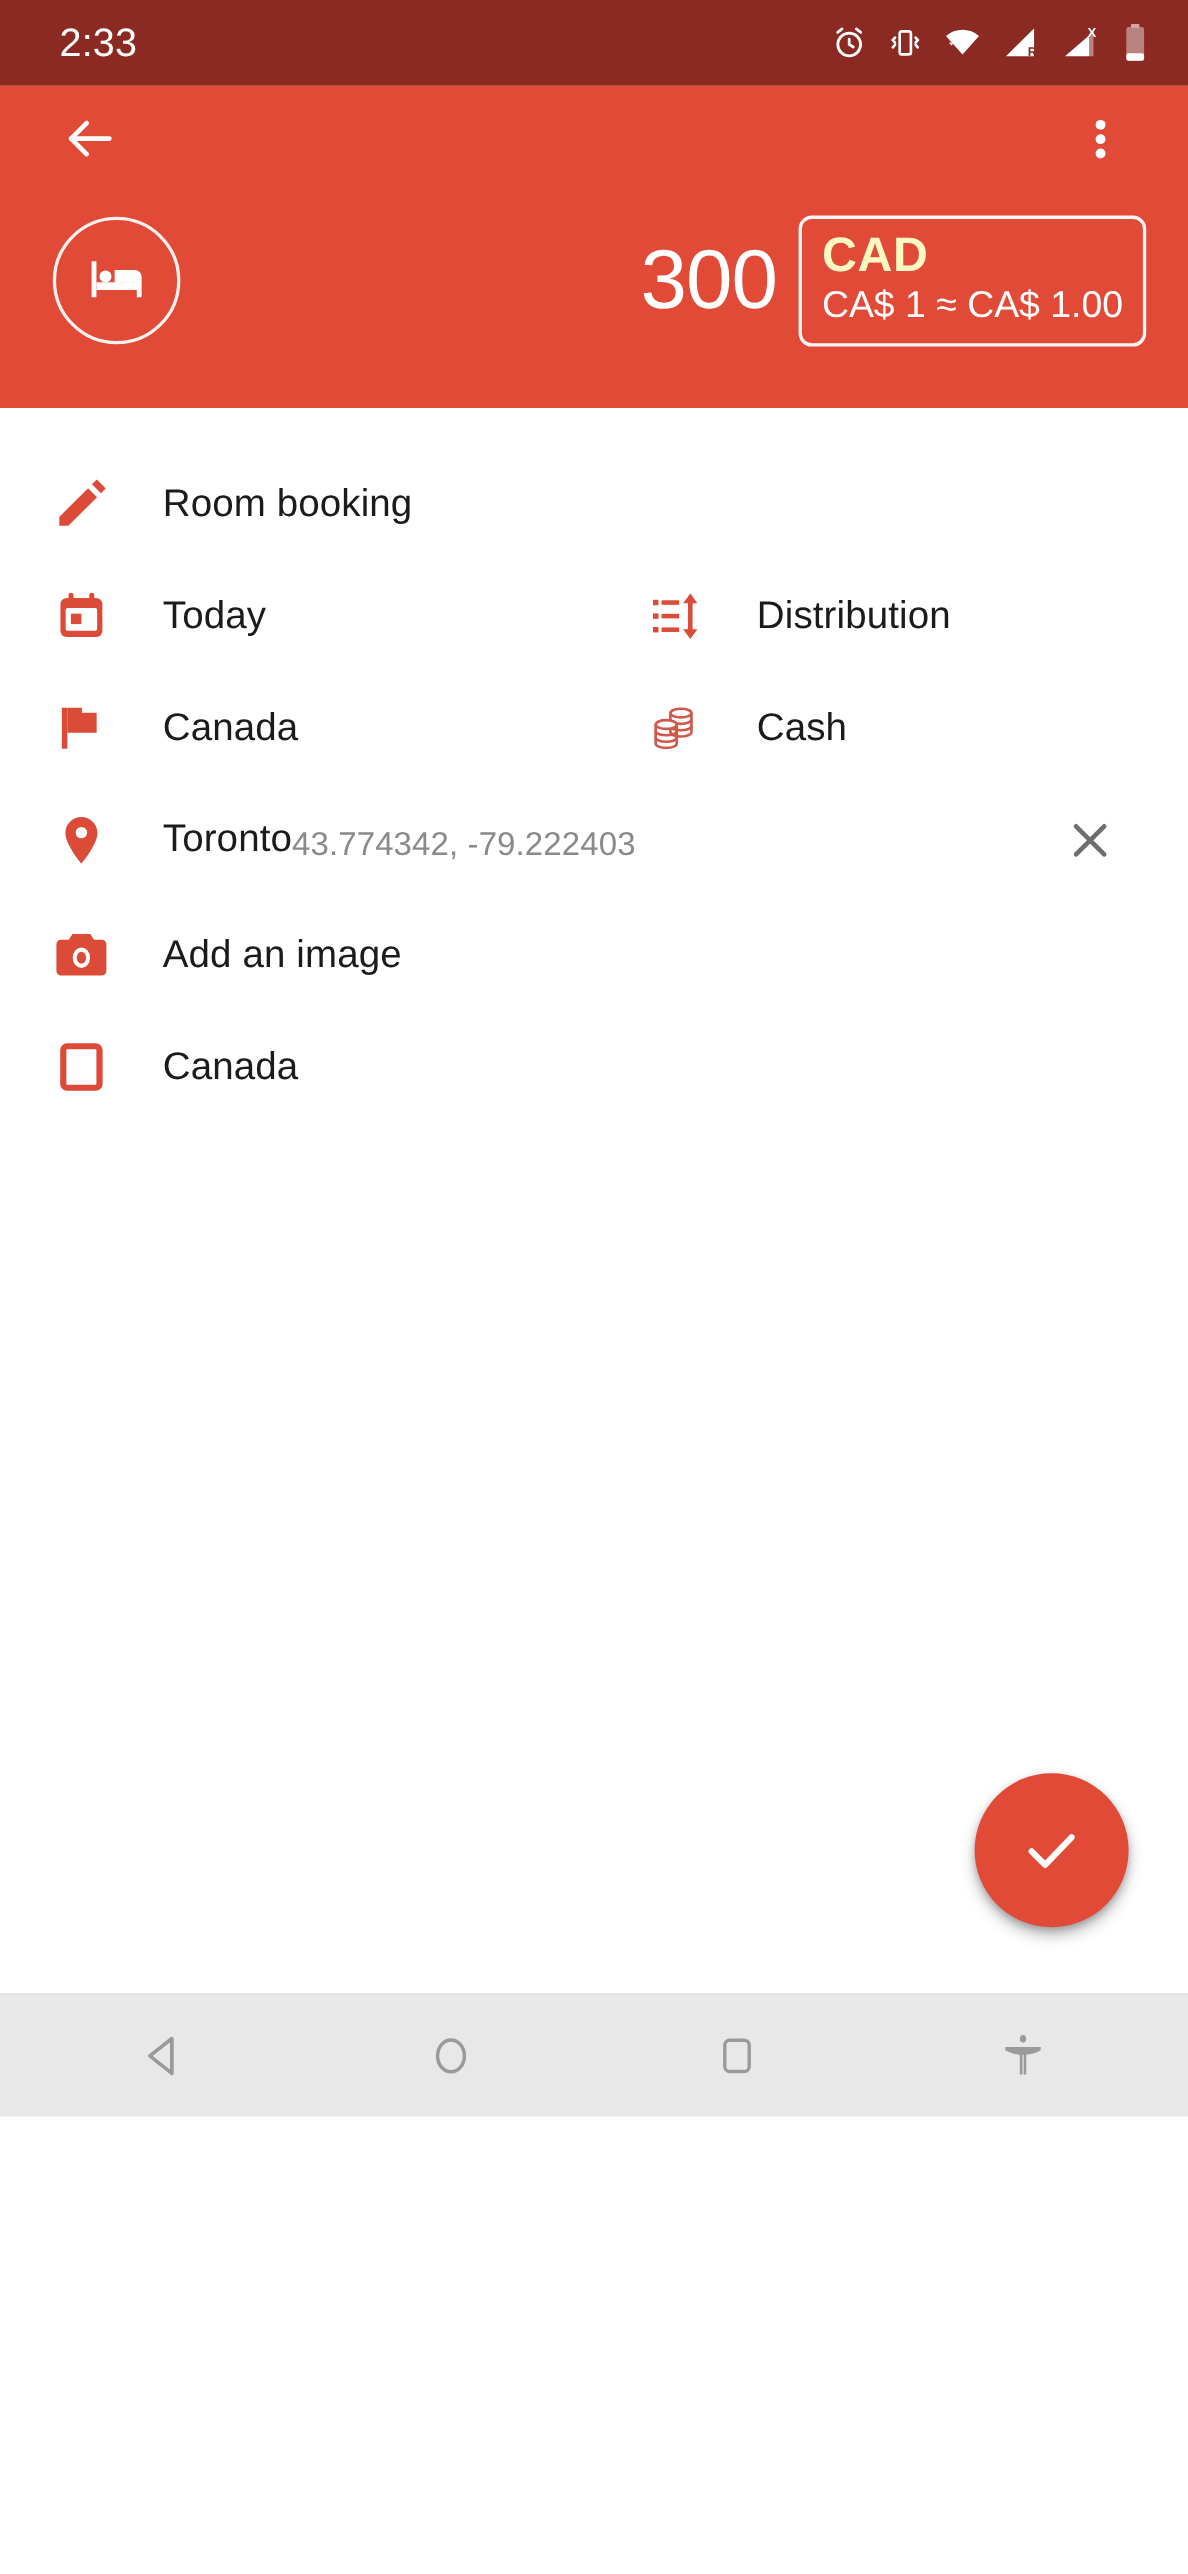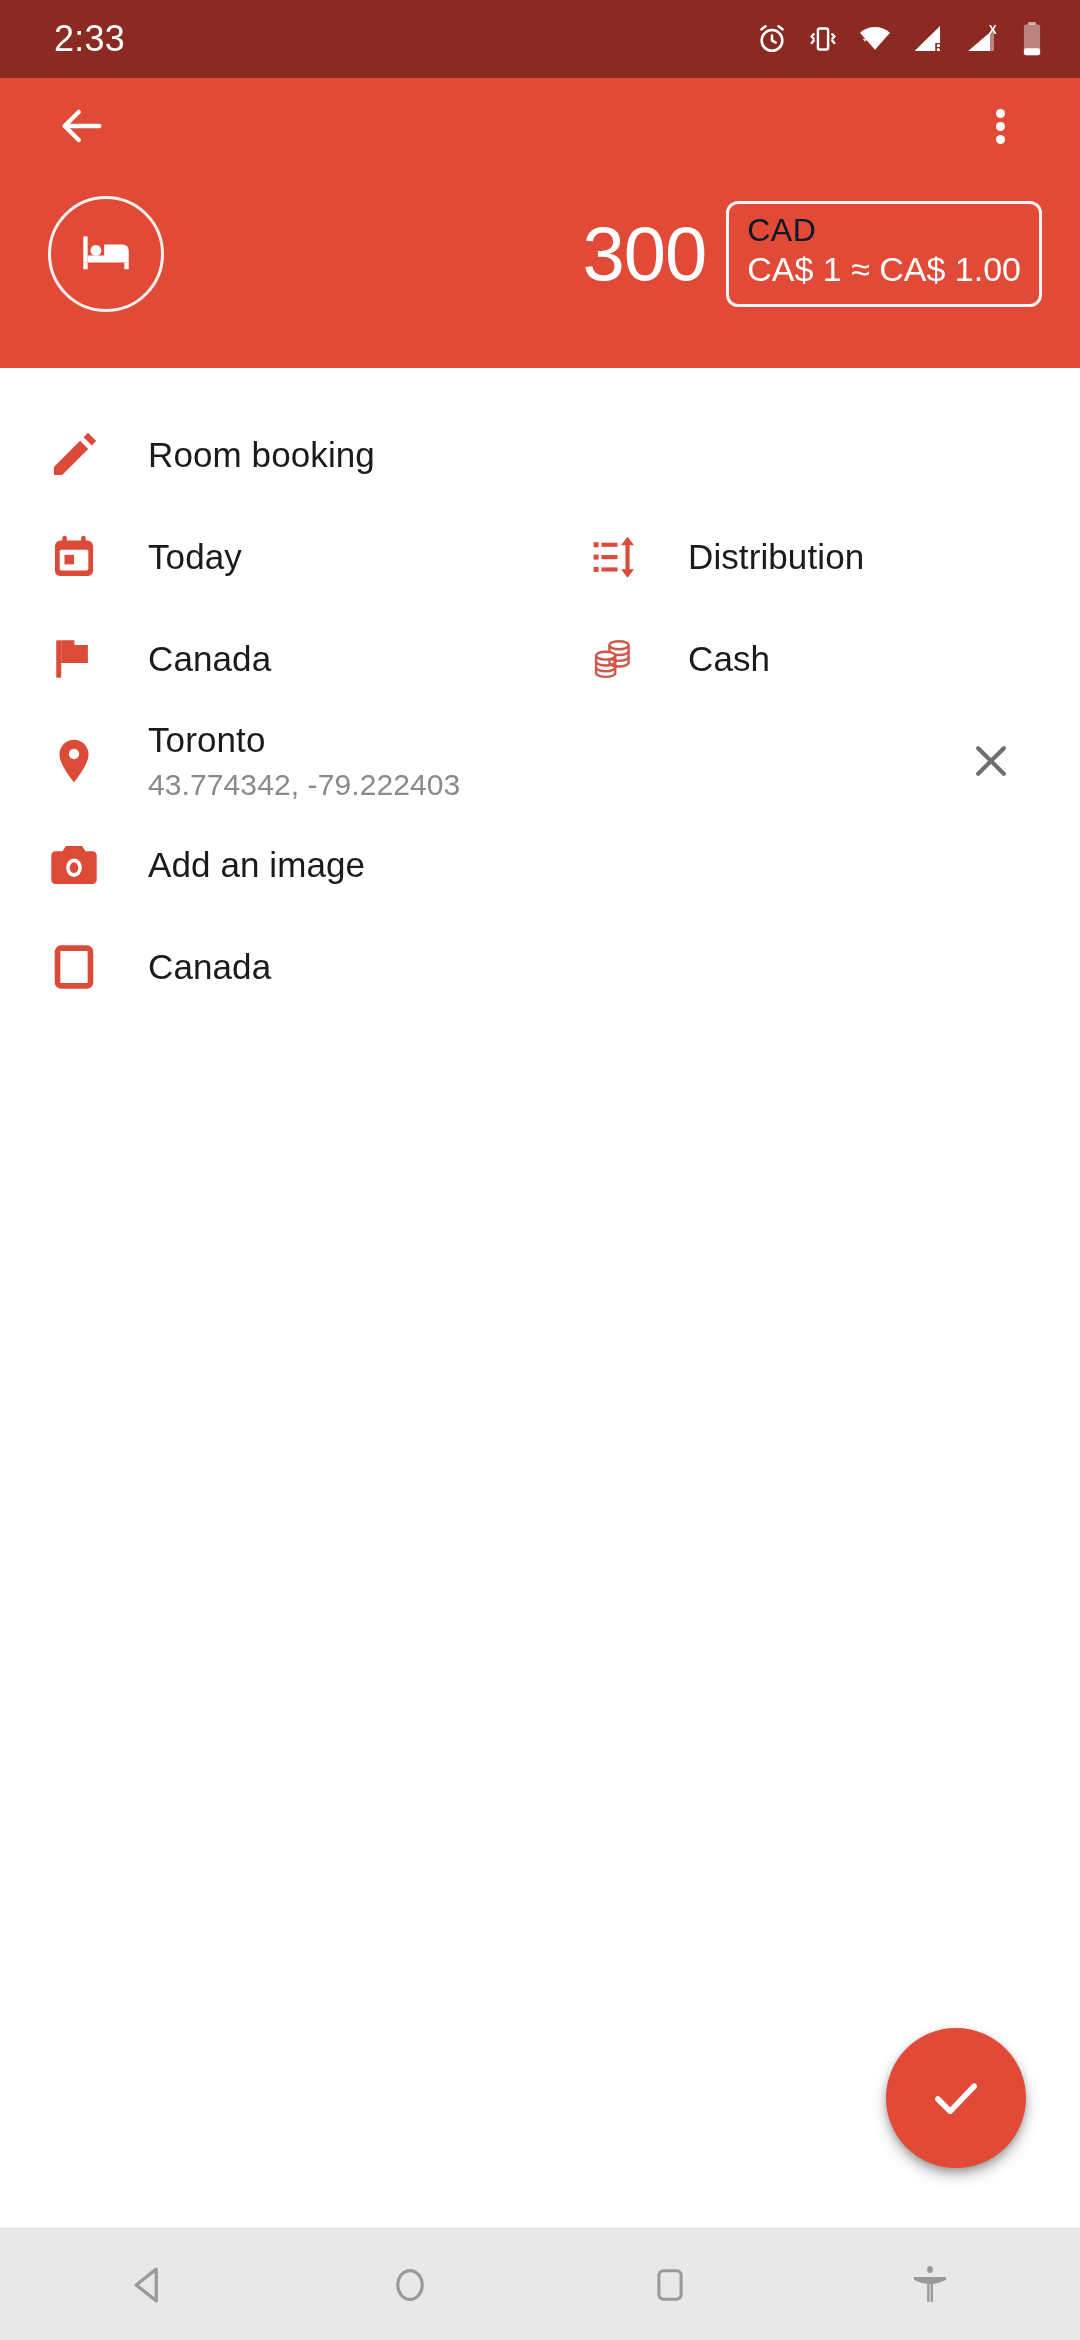--- a/index.html
+++ b/index.html
@@ -4,21 +4,21 @@
 <style>
   * { box-sizing: border-box; margin: 0; padding: 0; }
   html, body {
     width: 1080px; height: 2340px;
     background: #ffffff;
     font-family: "Liberation Sans", sans-serif;
     overflow: hidden;
   }
   #screen {
     position: relative;
-    width: 1080px; height: 2340px;
+    width: 1080px; height: 1924px;
     background: #ffffff;
     display: flex;
     flex-direction: column;
   }
 
   
   .status-bar {
     height: 78px;
     background: #8A2A22;
     display: flex;
@@ -92,23 +92,23 @@
     line-height: 1;
     white-space: nowrap;
   }
   .currency-box {
     border: 3px solid rgba(255,255,255,.95);
     border-radius: 12px;
     padding: 10px 18px 14px 18px;
     min-width: 240px;
   }
   .currency-code {
-    color: #0f172a;
-    font-size: 32px;
-    font-weight: 400;
+    color: #fef9c3;
+    font-size: 44px;
+    font-weight: 700;
     line-height: 1.05;
     letter-spacing: .5px;
   }
   .currency-rate {
     color: #ffffff;
     font-size: 34px;
     line-height: 1.2;
     margin-top: 2px;
     white-space: nowrap;
   }
@@ -146,21 +146,21 @@
     color: #1b1b1b;
     letter-spacing: .1px;
     line-height: 1.15;
   }
   .field-sub {
     font-size: 30px;
     color: #8a8a8a;
     margin-top: 8px;
     letter-spacing: .1px;
   }
-  .field-stack { display: flex; flex-direction: column; }
+  .field-stack { display: flex; flex-direction: row; }
   .clear-btn {
     margin-left: auto;
     margin-right: 44px;
     width: 90px; height: 90px;
     display: flex; align-items: center; justify-content: center;
     align-self: center;
     cursor: pointer;
   }
 
   .row-booking { margin-top: 10px; }

